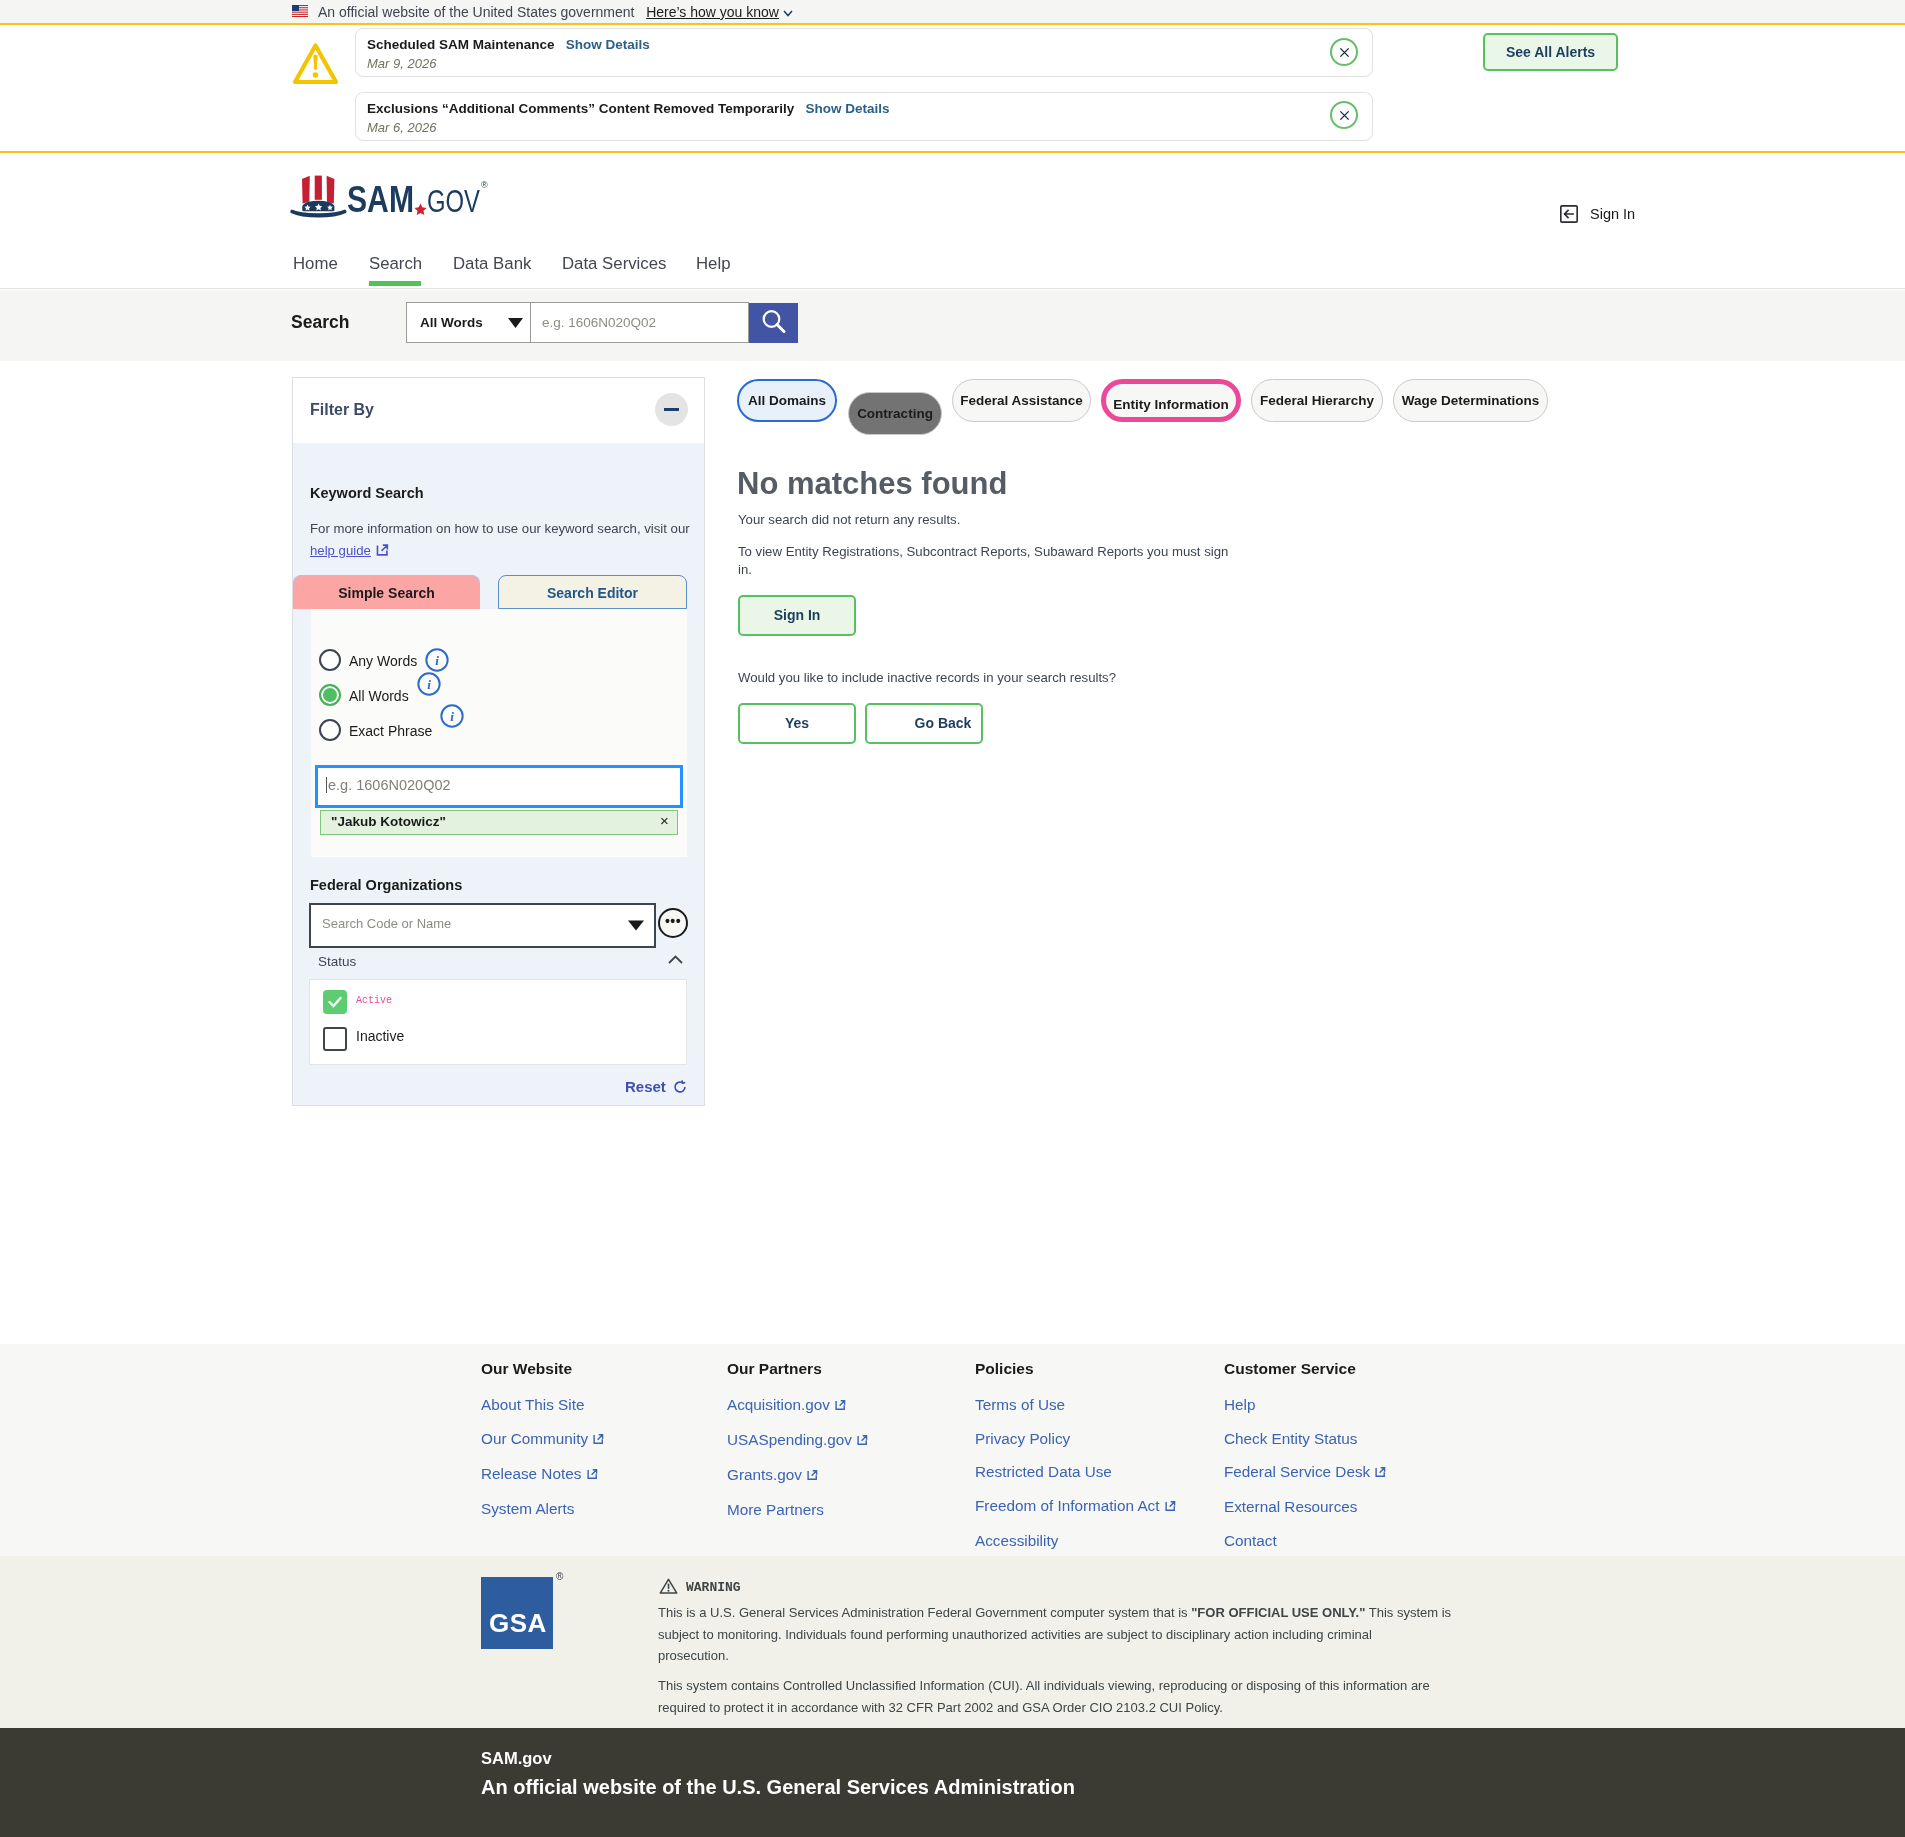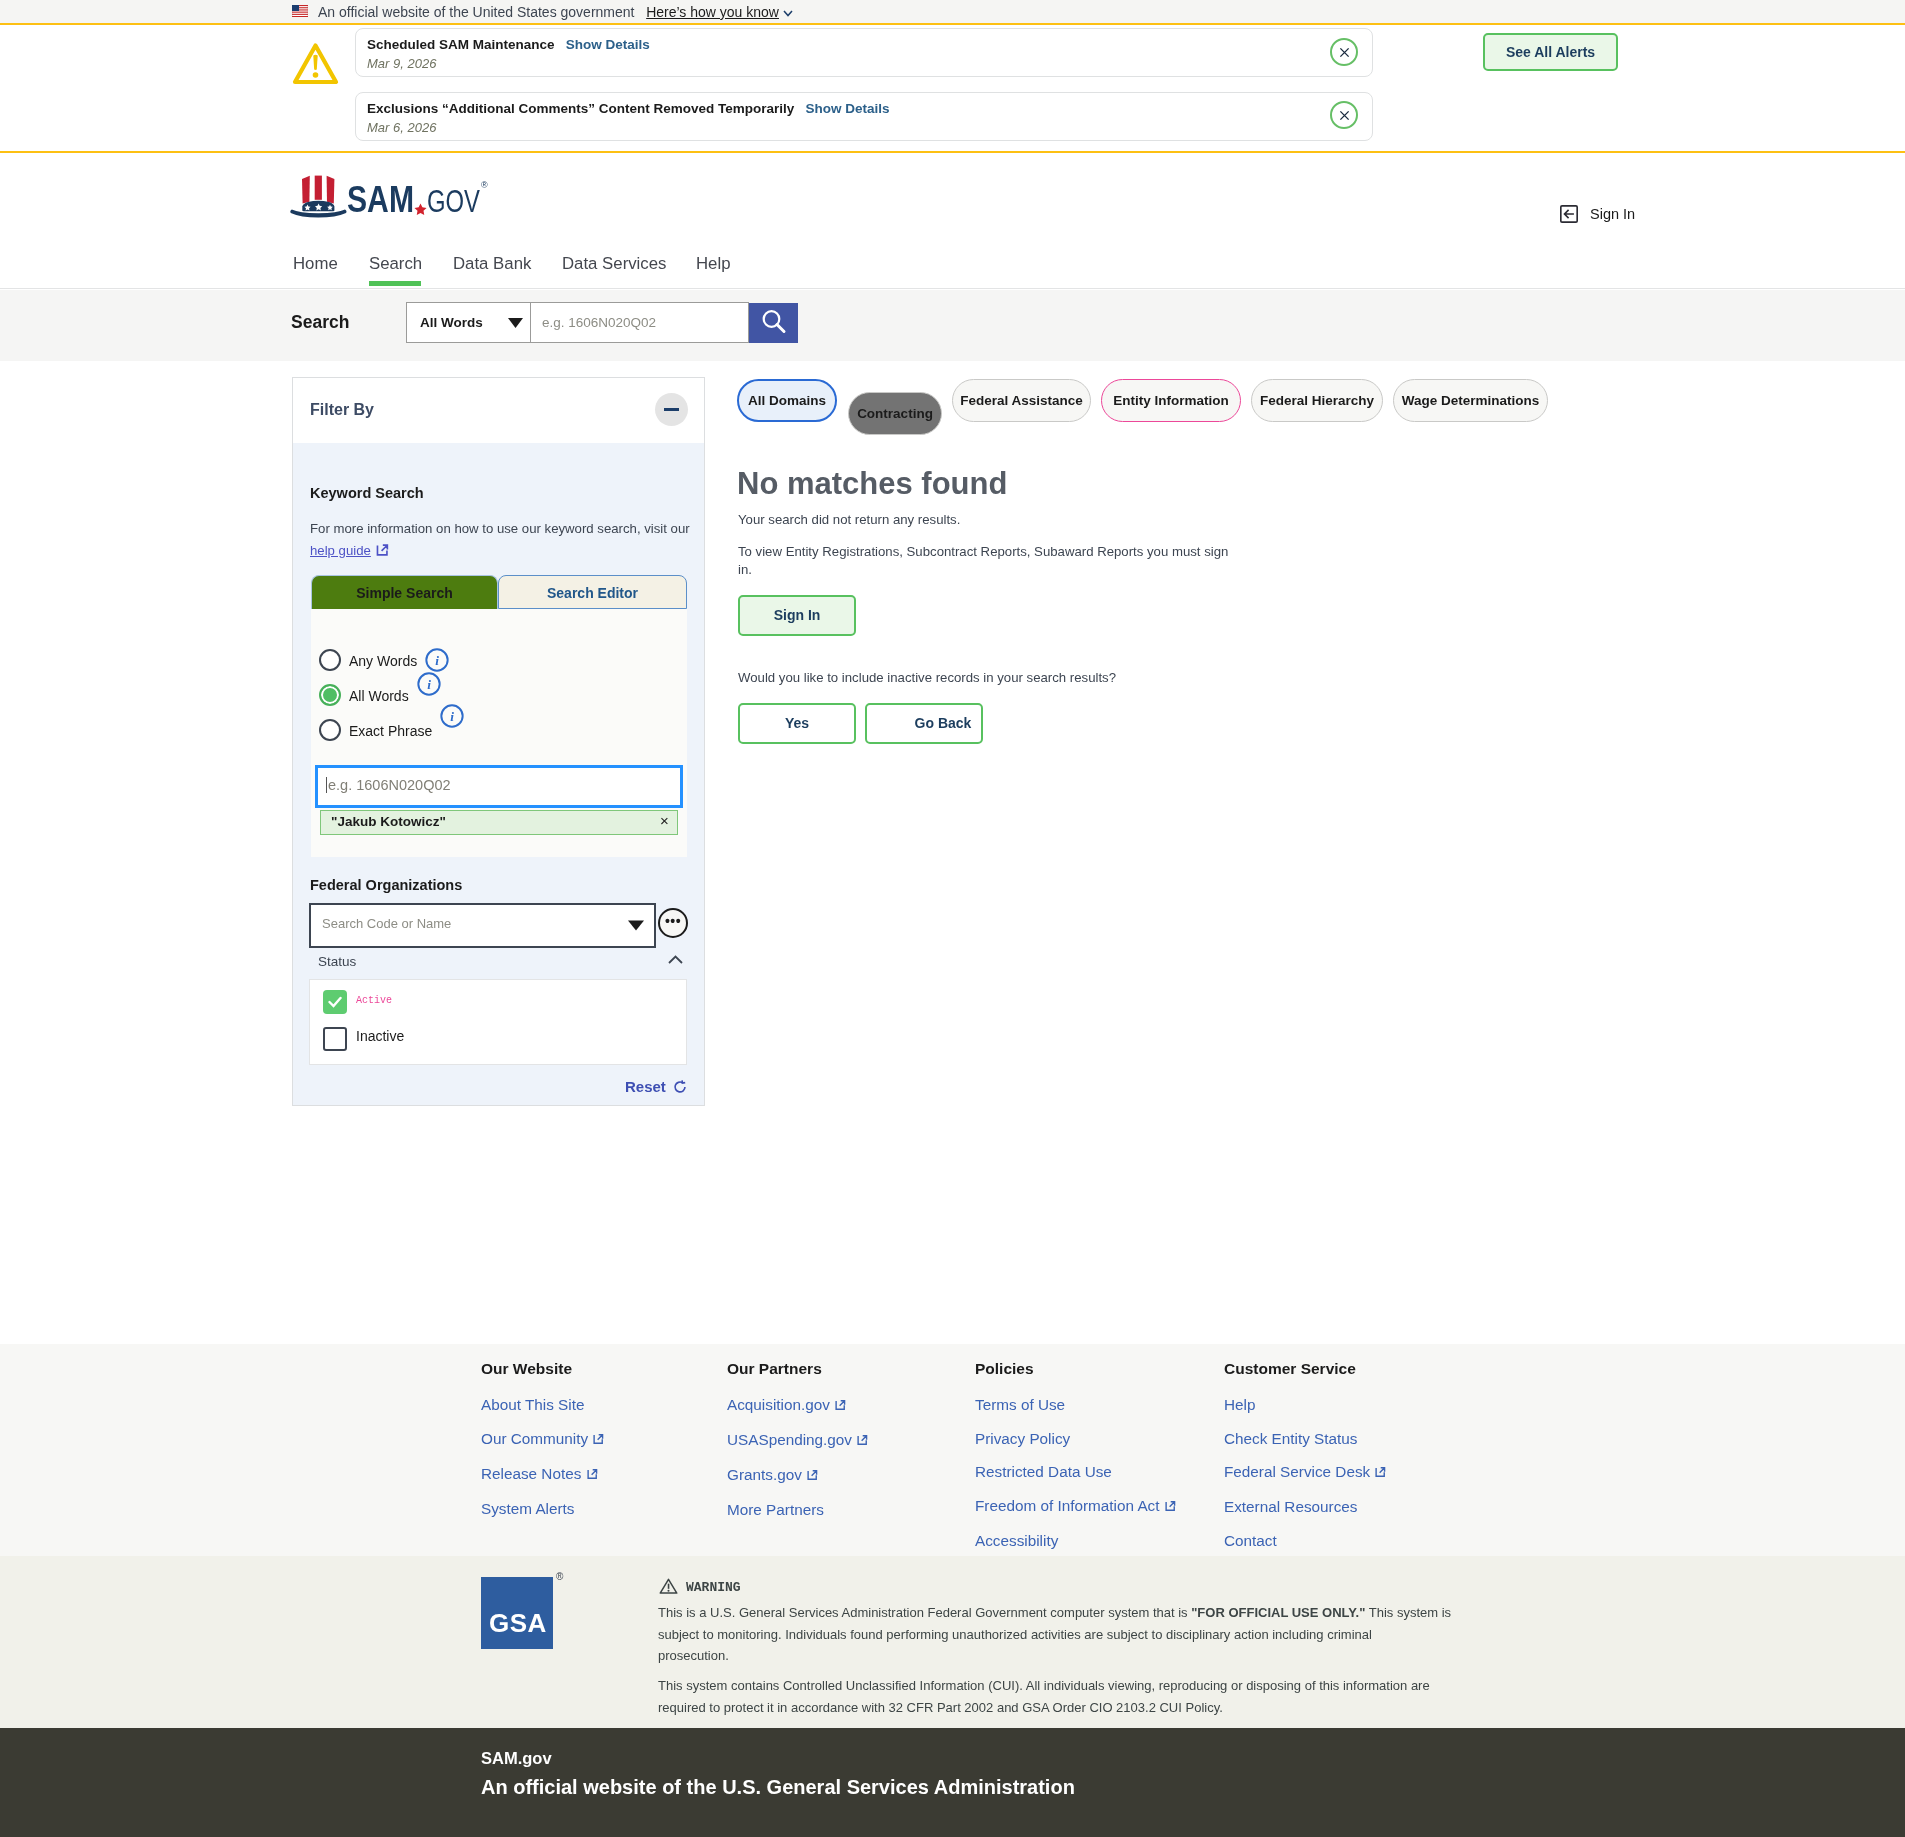--- a/index.html
+++ b/index.html
@@ -110,21 +110,21 @@
 <div class="abs" style="left:310px;top:401px;font-size:16px;font-weight:bold;color:#3d4b64;">Filter By</div>
 <div class="abs" style="left:655px;top:393px;width:33px;height:33px;border-radius:50%;background:#e4e4e4;"></div>
 <div class="abs" style="left:664px;top:408px;width:15px;height:2.5px;background:#1c3e6a;"></div>
 
 <div class="abs" style="left:310px;top:485px;font-size:14.5px;font-weight:bold;color:#1b1b1b;">Keyword Search</div>
 <div class="abs" style="left:310px;top:518px;width:385px;font-size:13.2px;color:#3d4551;line-height:22px;">For more information on how to use our keyword search, visit our<br><a style="color:#4d52c6;text-decoration:underline;">help guide</a></div>
 <svg class="abs" style="left:375px;top:543px;" width="14" height="14" viewBox="0 0 17 17">
     <path d="M3 3 L3 14.5 L14.5 14.5 L14.5 9 M9.5 2.5 L15 2.5 L15 8 M14.5 3 L8 9.5" fill="none" stroke="#4d52c6" stroke-width="2"></path>
   </svg>
 
-<div class="abs" style="left:311px;top:575px;width:187px;height:34px;background:#4d7c0f;border:1px solid #a9c4e2;border-bottom:none;border-radius:8px 8px 0 0;text-align:center;line-height:34px;font-size:14px;font-weight:bold;color:#1b1b1b;">Simple Search</div>
+<div class="abs" style="left:293px;top:575px;width:187px;height:34px;background:#fca5a5;border:1px solid #a9c4e2;border-bottom:none;border-radius:8px 8px 0 0;text-align:center;line-height:34px;font-size:14px;font-weight:bold;color:#1b1b1b;">Simple Search</div>
 <div class="abs" style="left:498px;top:575px;width:189px;height:34px;background:#f4f1e5;border:1px solid #5b8fc9;border-radius:8px 8px 0 0;text-align:center;line-height:34px;font-size:14px;font-weight:bold;color:#21578a;">Search Editor</div>
 <div class="abs" style="left:311px;top:609px;width:376px;height:248px;background:#fbfbf9;"></div>
 
 <div class="abs" style="left:319px;top:649px;width:22px;height:22px;border:2px solid #3d4551;border-radius:50%;background:#fff;"></div>
 <div class="abs" style="left:349px;top:653px;font-size:14px;color:#1b1b1b;">Any Words</div>
 <svg class="abs" style="left:425px;top:648px;" width="24" height="24" viewBox="0 0 27 27">
     <circle cx="13.5" cy="13.5" r="12" fill="none" stroke="#2e6ccb" stroke-width="2.2"></circle>
     <text x="13.5" y="19" text-anchor="middle" font-size="15" font-style="italic" font-weight="bold" font-family="Liberation Serif, serif" fill="#2e6ccb">i</text>
   </svg>
 
@@ -172,21 +172,21 @@
 
 <div class="abs" style="left:625px;top:1078px;font-size:15px;font-weight:bold;color:#3e4fb3;">Reset</div>
 <svg class="abs" style="left:673px;top:1080px;" width="14" height="14" viewBox="0 0 17 17">
     <path d="M14.5 8.5 A6 6 0 1 1 11.5 3.3" fill="none" stroke="#3e4fb3" stroke-width="2"></path>
     <path d="M11 0.5 L11.5 3.8 L14.8 3.2" fill="none" stroke="#3e4fb3" stroke-width="2"></path>
   </svg>
 
 <div class="abs pill" style="left:737px;top:379px;width:100px;line-height:39px;border:2px solid #2a6ad4;background:#e8f0fa;">All Domains</div>
 <div class="abs pill" style="left:848px;top:379px;width:94px;line-height:41px;border:1px solid #c9c9c7;background:#737373;margin-top:13px;">Contracting</div>
 <div class="abs pill" style="left:952px;top:379px;width:139px;line-height:41px;border:1px solid #c9c9c7;background:#f7f7f5;">Federal Assistance</div>
-<div class="abs pill" style="left:1101px;top:379px;width:140px;line-height:41px;border:1px solid #ec4899;background:#f7f7f5;text-align:center;">Entity Information</div>
+<div class="abs pill" style="left:1101px;top:379px;width:140px;line-height:41px;border:5px solid #ec4899;background:#f7f7f5;text-align:center;">Entity Information</div>
 <div class="abs pill" style="left:1251px;top:379px;width:132px;line-height:41px;border:1px solid #c9c9c7;background:#f7f7f5;">Federal Hierarchy</div>
 <div class="abs pill" style="left:1393px;top:379px;width:155px;line-height:41px;border:1px solid #c9c9c7;background:#f7f7f5;">Wage Determinations</div>
 
 <div class="abs" style="left:737px;top:466px;font-size:31px;font-weight:bold;color:#565c65;">No matches found</div>
 <div class="abs" style="left:738px;top:512px;font-size:13.2px;color:#3d4551;">Your search did not return any results.</div>
 <div class="abs" style="left:738px;top:543px;white-space:nowrap;font-size:13.2px;color:#3d4551;line-height:18px;">To view Entity Registrations, Subcontract Reports, Subaward Reports you must sign<br>in.</div>
 <div class="abs" style="left:738px;top:595px;width:118px;height:41px;background:#eaf7e8;border:2px solid #58c15f;border-radius:5px;text-align:center;line-height:37px;font-size:14px;font-weight:bold;color:#1c3d5e;">Sign In</div>
 <div class="abs" style="left:738px;top:670px;font-size:13.2px;color:#3d4551;">Would you like to include inactive records in your search results?</div>
 <div class="abs" style="left:738px;top:703px;width:118px;height:41px;background:#fff;border:2px solid #58c15f;border-radius:5px;text-align:center;line-height:37px;font-size:14px;font-weight:bold;color:#1c3d5e;">Yes</div>
 <div class="abs" style="left:865px;top:703px;width:118px;height:41px;background:#fff;border:2px solid #58c15f;border-radius:5px;text-align:center;line-height:37px;font-size:14px;font-weight:bold;color:#1c3d5e;padding-left:38px;">Go Back</div>

